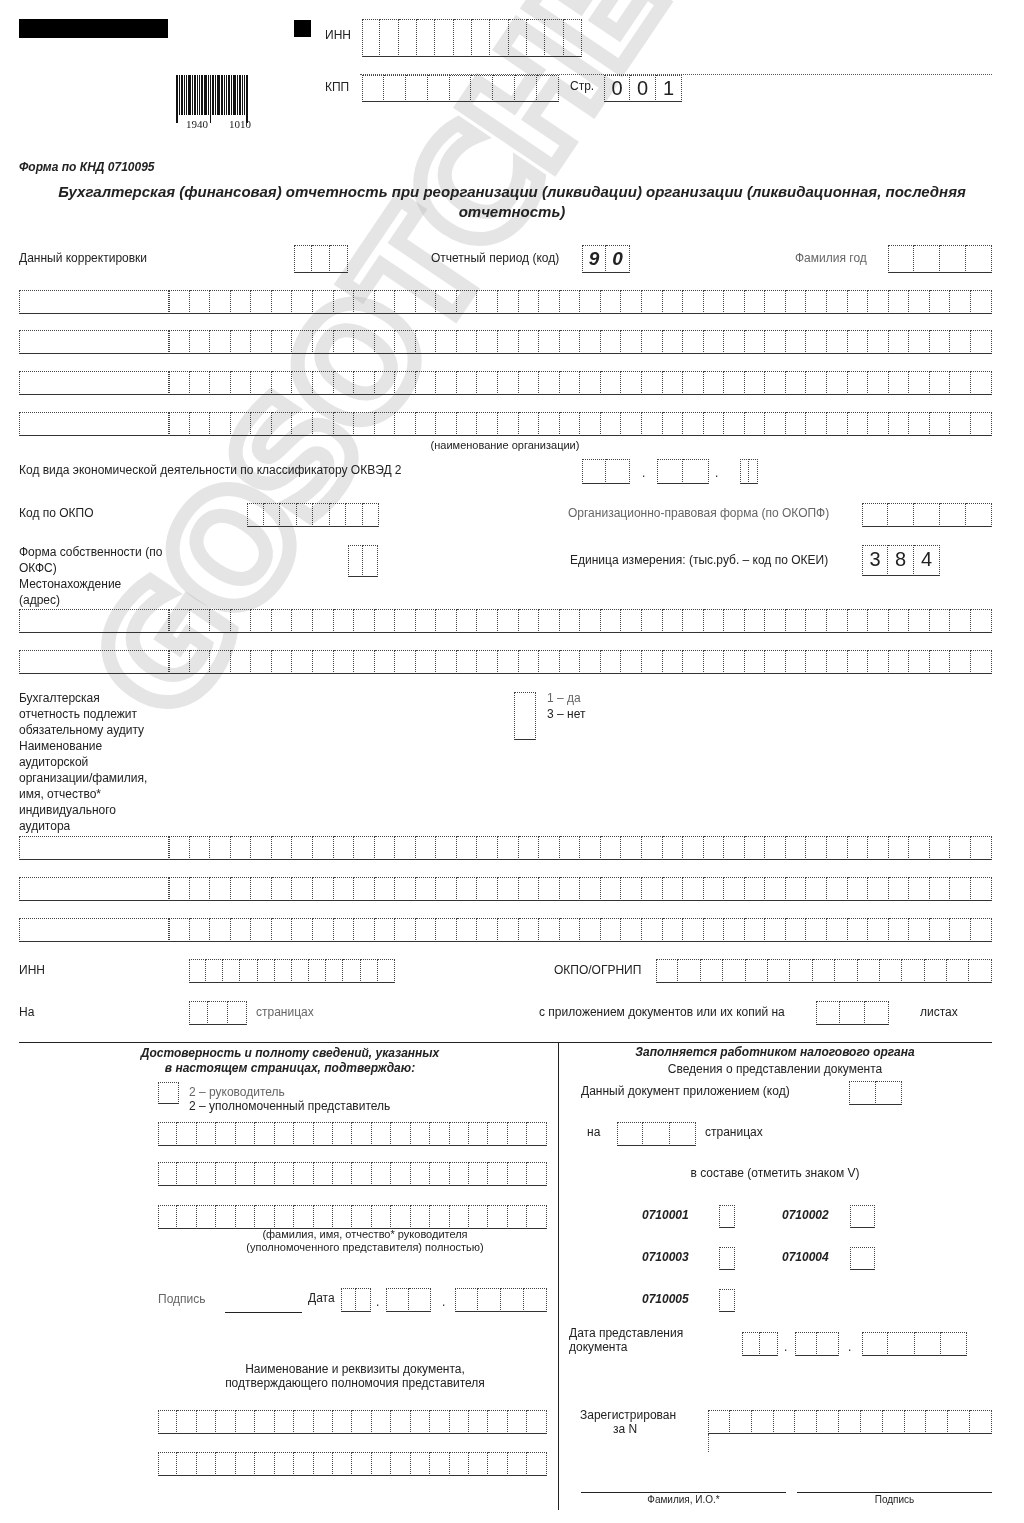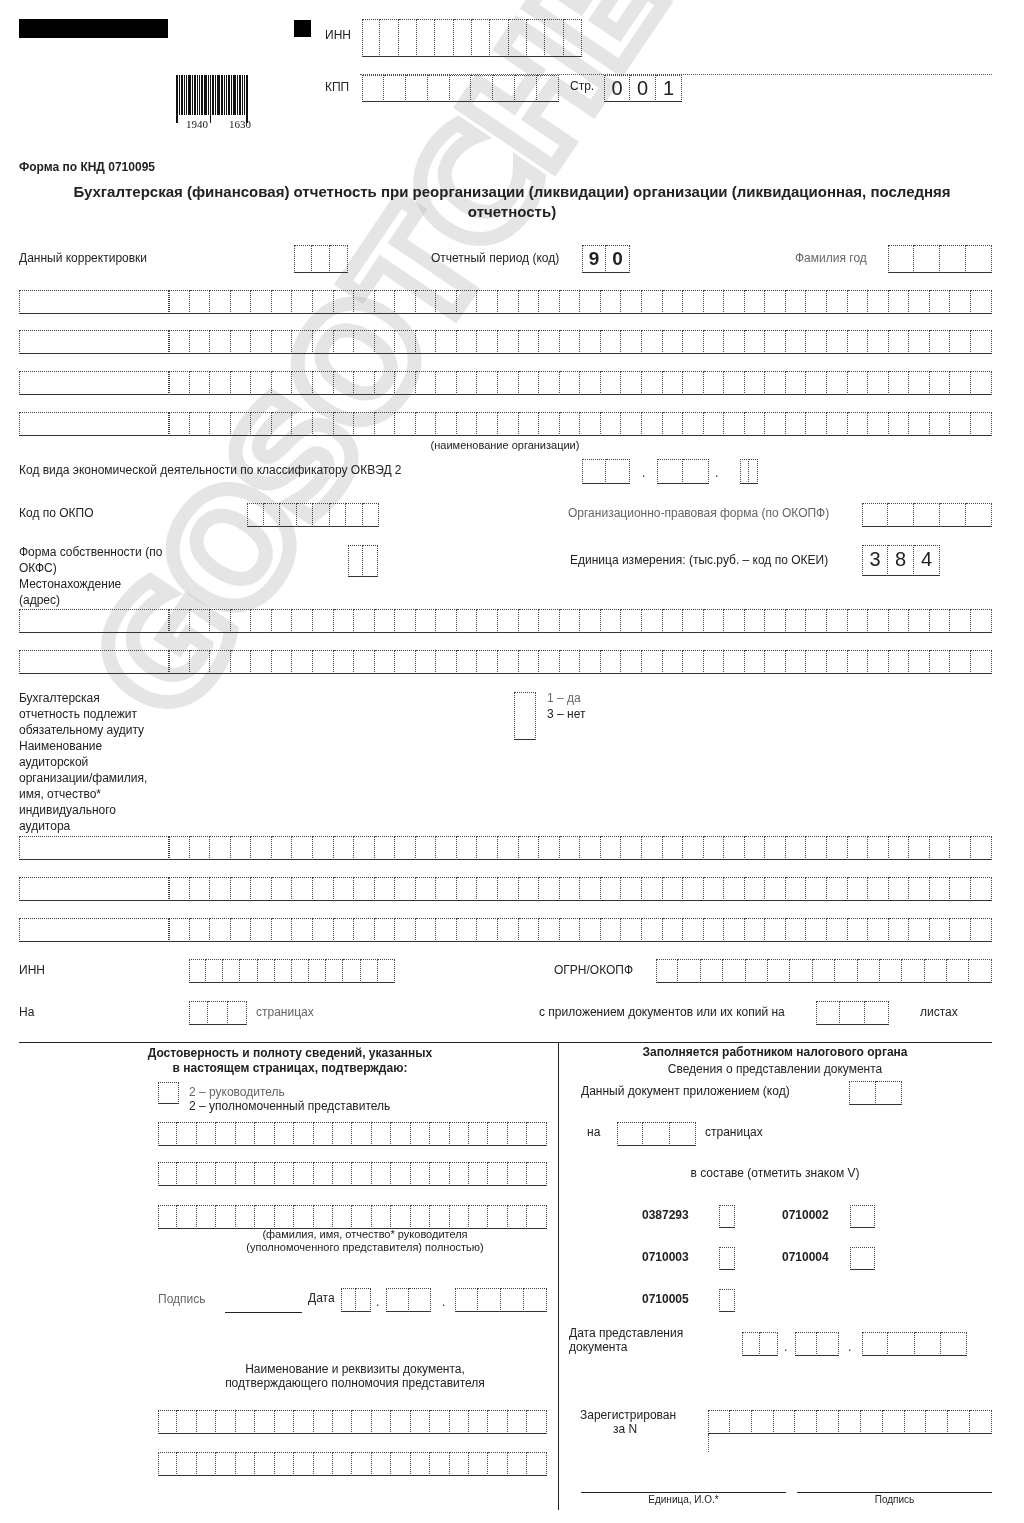--- a/index.html
+++ b/index.html
@@ -5,21 +5,21 @@
   html,body{margin:0;padding:0;background:#fff;}
   body{width:1024px;height:1523px;position:relative;overflow:hidden;font-family:"Liberation Sans",sans-serif;color:#222;font-size:12px;}
   .abs{position:absolute;}
   .cells{position:absolute;display:flex;height:30px;}
   .cell{box-sizing:border-box;border:1px dotted #444;border-bottom:1px solid #333;height:100%;text-align:center;font-size:20px;line-height:26px;color:#222;}
   .cell+.cell{border-left:none;}
   .wide{box-sizing:border-box;border:1px dotted #444;border-bottom:1px solid #333;height:100%;}
   .lbl{position:absolute;font-size:12px;color:#222;white-space:nowrap;}
   .lbl.grey{color:#666;}
   .multi{white-space:normal;line-height:16px;}
-  .bold{font-weight:bold;}
+  .bold{font-weight:bold;font-style:italic;}
   .center{text-align:center;}
   .small{font-size:11px;}
   .hline{position:absolute;height:1px;background:#222;}
   .vline{position:absolute;width:1px;background:#222;}
   .dotline{position:absolute;border-top:1px dotted #555;height:0;}
   .watermark{position:absolute;left:60px;top:650px;font-size:150px;font-weight:bold;color:transparent;-webkit-text-stroke:14px rgba(180,180,180,0.35);transform:rotate(-56deg);transform-origin:left top;white-space:nowrap;pointer-events:none;font-family:"DejaVu Sans",sans-serif;letter-spacing:-6px;}
   .barcode{position:absolute;left:176px;top:75px;width:82px;height:44px;display:flex;align-items:flex-start;}
   .bar{background:#111;height:42px;margin-right:1px;}
   .bc-num{position:absolute;font-family:"Liberation Serif",serif;font-size:11px;}
 </style>
@@ -55,21 +55,21 @@
     <div class="bar" style="width: 2px; height: 40px;"></div>
     <div class="bar" style="width: 1px; height: 40px;"></div>
     <div class="bar" style="width: 3px; height: 40px;"></div>
     <div class="bar" style="width: 1px; height: 40px;"></div>
     <div class="bar" style="width: 2px; height: 40px;"></div>
     <div class="bar" style="width: 1px; height: 40px;"></div>
     <div class="bar" style="width: 1px; height: 40px;"></div>
     <div class="bar" style="width: 2px; height: 48px;"></div>
   </div>
 <span class="bc-num" style="left:186px;top:118px;">1940</span>
-<span class="bc-num" style="left:229px;top:118px;">1630</span>
+<span class="bc-num" style="left:229px;top:118px;">1010</span>
 
 <span class="lbl" style="left:325px;top:28px;">ИНН</span>
 <div class="cells" style="left:362px;top:19px;width:220px;height:38px;">
     <div class="cell" style="width: 18.3333px;"></div>
     <div class="cell" style="width: 18.3333px;"></div>
     <div class="cell" style="width: 18.3333px;"></div>
     <div class="cell" style="width: 18.3333px;"></div>
     <div class="cell" style="width: 18.3333px;"></div>
     <div class="cell" style="width: 18.3333px;"></div>
     <div class="cell" style="width: 18.3333px;"></div>
@@ -584,21 +584,21 @@
     <div class="cell" style="width: 17.1667px;"></div>
     <div class="cell" style="width: 17.1667px;"></div>
     <div class="cell" style="width: 17.1667px;"></div>
     <div class="cell" style="width: 17.1667px;"></div>
     <div class="cell" style="width: 17.1667px;"></div>
     <div class="cell" style="width: 17.1667px;"></div>
     <div class="cell" style="width: 17.1667px;"></div>
     <div class="cell" style="width: 17.1667px;"></div>
     <div class="cell" style="width: 17.1667px;"></div>
   </div>
-<span class="lbl" style="left:554px;top:963px;">ОГРН/ОКОПФ</span>
+<span class="lbl" style="left:554px;top:963px;">ОКПО/ОГРНИП</span>
 <div class="cells" style="left:656px;top:959px;width:336px;height:24px;">
     <div class="cell" style="width: 22.4px;"></div>
     <div class="cell" style="width: 22.4px;"></div>
     <div class="cell" style="width: 22.4px;"></div>
     <div class="cell" style="width: 22.4px;"></div>
     <div class="cell" style="width: 22.4px;"></div>
     <div class="cell" style="width: 22.4px;"></div>
     <div class="cell" style="width: 22.4px;"></div>
     <div class="cell" style="width: 22.4px;"></div>
     <div class="cell" style="width: 22.4px;"></div>
@@ -780,21 +780,21 @@
   </div>
 <span class="lbl" style="left:587px;top:1125px;">на</span>
 <div class="cells" style="left:617px;top:1122px;width:79px;height:24px;">
     <div class="cell" style="width: 26.3333px;"></div>
     <div class="cell" style="width: 26.3333px;"></div>
     <div class="cell" style="width: 26.3333px;"></div>
   </div>
 <span class="lbl" style="left:705px;top:1125px;">страницах</span>
 <div class="abs center" style="left:560px;top:1166px;width:430px;">в составе (отметить знаком V)</div>
 
-<span class="lbl bold" style="left:642px;top:1208px;">0387293</span>
+<span class="lbl bold" style="left:642px;top:1208px;">0710001</span>
 <div class="cells" style="left:719px;top:1205px;width:16px;height:23px;">
     <div class="cell" style="width: 16px;"></div>
   </div>
 <span class="lbl bold" style="left:782px;top:1208px;">0710002</span>
 <div class="cells" style="left:850px;top:1205px;width:25px;height:23px;">
     <div class="cell" style="width: 25px;"></div>
   </div>
 <span class="lbl bold" style="left:642px;top:1250px;">0710003</span>
 <div class="cells" style="left:719px;top:1247px;width:16px;height:23px;">
     <div class="cell" style="width: 16px;"></div>
@@ -840,14 +840,14 @@
     <div class="cell" style="width: 21.8462px;"></div>
     <div class="cell" style="width: 21.8462px;"></div>
     <div class="cell" style="width: 21.8462px;"></div>
     <div class="cell" style="width: 21.8462px;"></div>
     <div class="cell" style="width: 21.8462px;"></div>
   </div>
 <div class="abs" style="left:708px;top:1434px;width:0;height:18px;border-left:1px dotted #555;"></div>
 
 <div class="hline" style="left:581px;top:1492px;width:205px;"></div>
 <div class="hline" style="left:797px;top:1492px;width:195px;"></div>
-<div class="abs small center" style="left:581px;top:1494px;width:205px;font-size:10px;">Единица, И.О.*</div>
+<div class="abs small center" style="left:581px;top:1494px;width:205px;font-size:10px;">Фамилия, И.О.*</div>
 <div class="abs small center" style="left:797px;top:1494px;width:195px;font-size:10px;">Подпись</div>
 
 </body></html>

